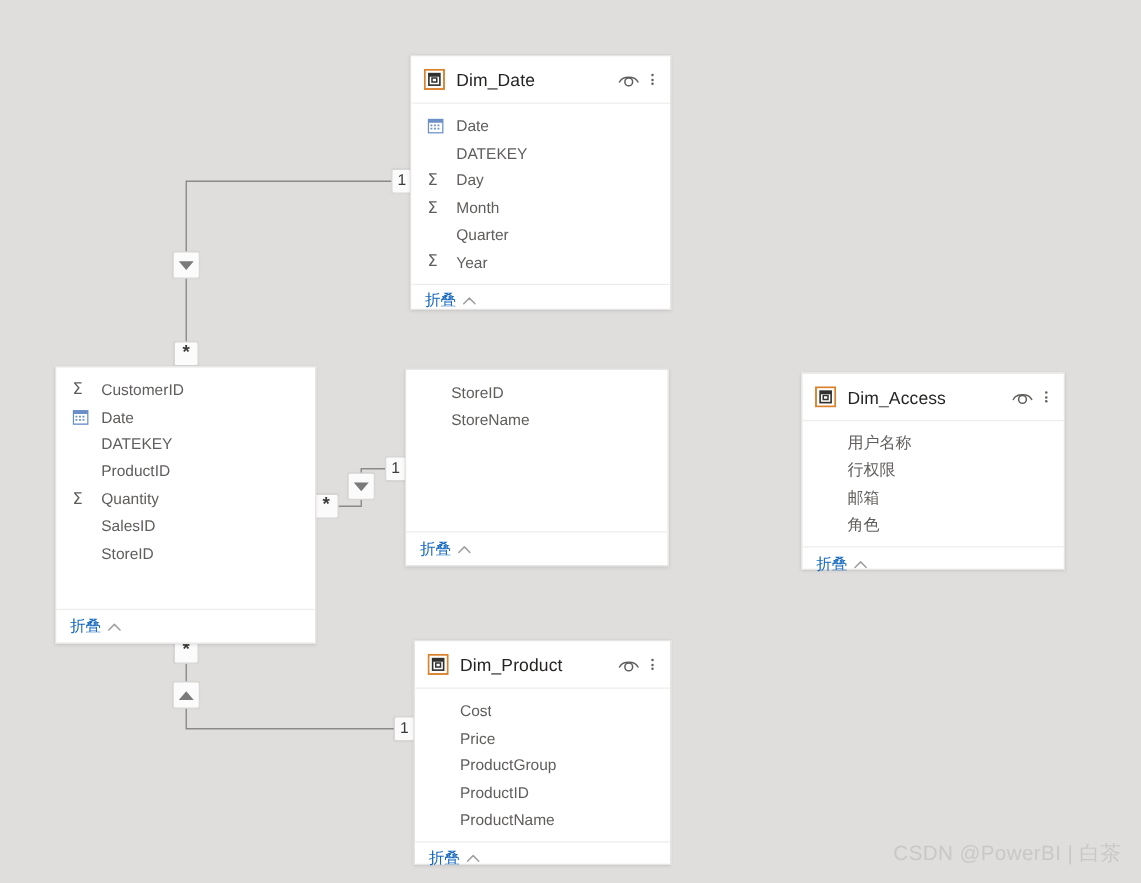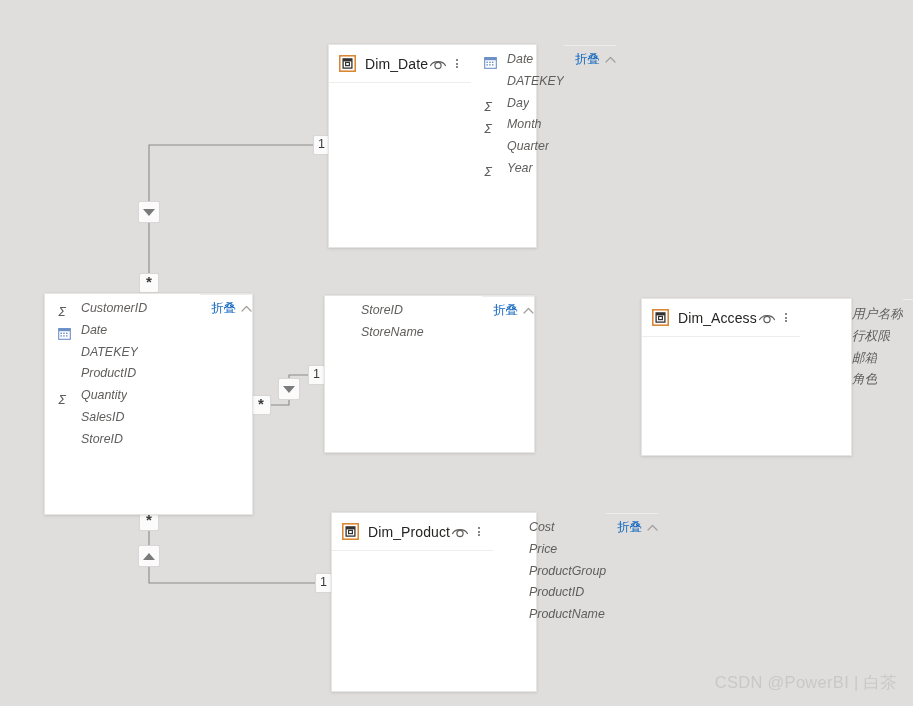--- a/index.html
+++ b/index.html
@@ -40,21 +40,21 @@
   .tri-down { border-left:6px solid transparent; border-right:6px solid transparent; border-top:7px solid #7a7a7a; }
   .tri-up   { border-left:6px solid transparent; border-right:6px solid transparent; border-bottom:7px solid #7a7a7a; }
 
   
   .tbl {
     position:absolute;
     background:#ffffff;
     border:1px solid #e6e5e4;
     box-shadow:0 1px 3px rgba(0,0,0,.10), 0 0 1px rgba(0,0,0,.08);
     display:flex;
-    flex-direction:row;
+    flex-direction:column;
     z-index:6;
   }
   .tbl-head {
     height:38px;
     display:flex;
     align-items:center;
     padding:0 7px 0 10px;
     border-bottom:1px solid #ededec;
     flex:0 0 auto;
   }
@@ -69,42 +69,41 @@
   }
   .head-btn { flex:0 0 auto; display:flex; align-items:center; justify-content:center; }
   .eye-btn { width:20px; height:18px; margin-right:2px; }
   .dots-btn { width:14px; height:18px; }
   .dots-btn i { display:block; width:2px; height:2px; border-radius:50%; background:#605e5c; margin:1.6px 0; }
 
   .tbl-body { flex:1 1 auto; padding:7px 0 6px 0; }
   .fld {
     height:21.8px;
     display:flex;
+    align-items:center;
     padding-left:13px;
     font-size:12.4px;
     color:#605e5c;
     white-space:nowrap;
-    font-style:italic;
   }
   .fld-ico { width:15px; flex:0 0 auto; margin-right:8px; display:flex; align-items:center; justify-content:flex-start; }
   .fld-ico.blank { }
   .sigma { font-size:13px; color:#605e5c; line-height:1; font-family:"DejaVu Sans", sans-serif; }
   .cal { width:13px; height:13px; }
   .fld-name { overflow:hidden; text-overflow:ellipsis; }
-  .fld-name.cn { font-size:12.8px;margin-left:16px; }
+  .fld-name.cn { font-size:12.8px; }
 
   .tbl-foot {
     flex:0 0 auto;
     height:27px;
     border-top:1px solid #ededec;
     display:flex;
     align-items:center;
     padding-left:11px;
     gap:5px;
-    justify-content:flex-end;
   }
   .foot-label { font-size:12.4px; color:#1568bf; }
   .chev-up { width:11px; height:7px; }
 
   
   #watermark {
     position:absolute;
     right:16px;
     bottom:12px;
     font-size:16.5px;

